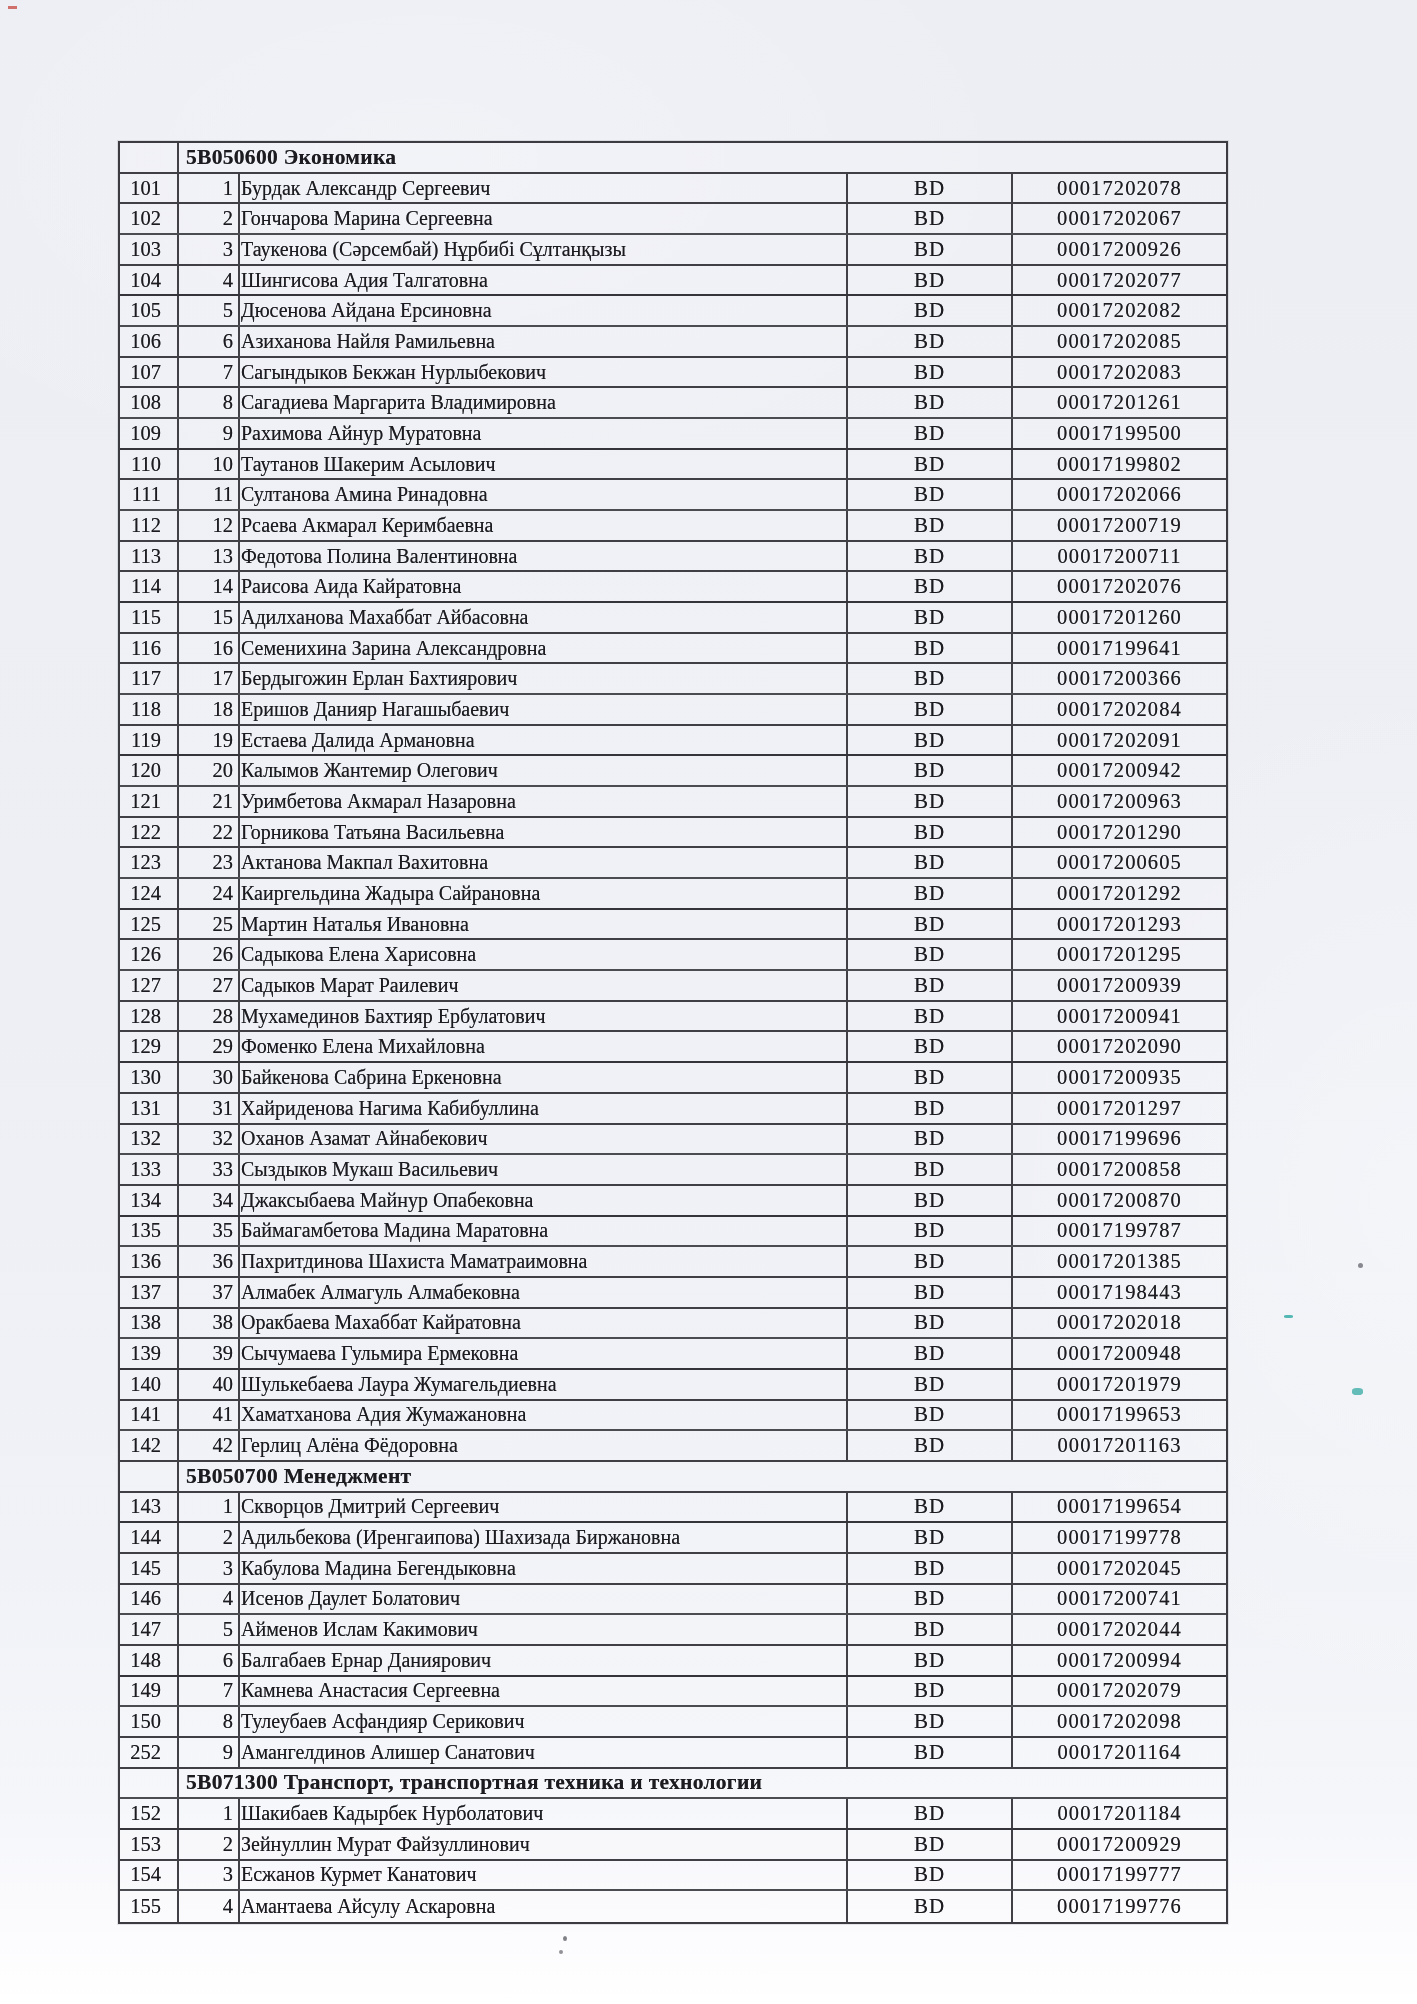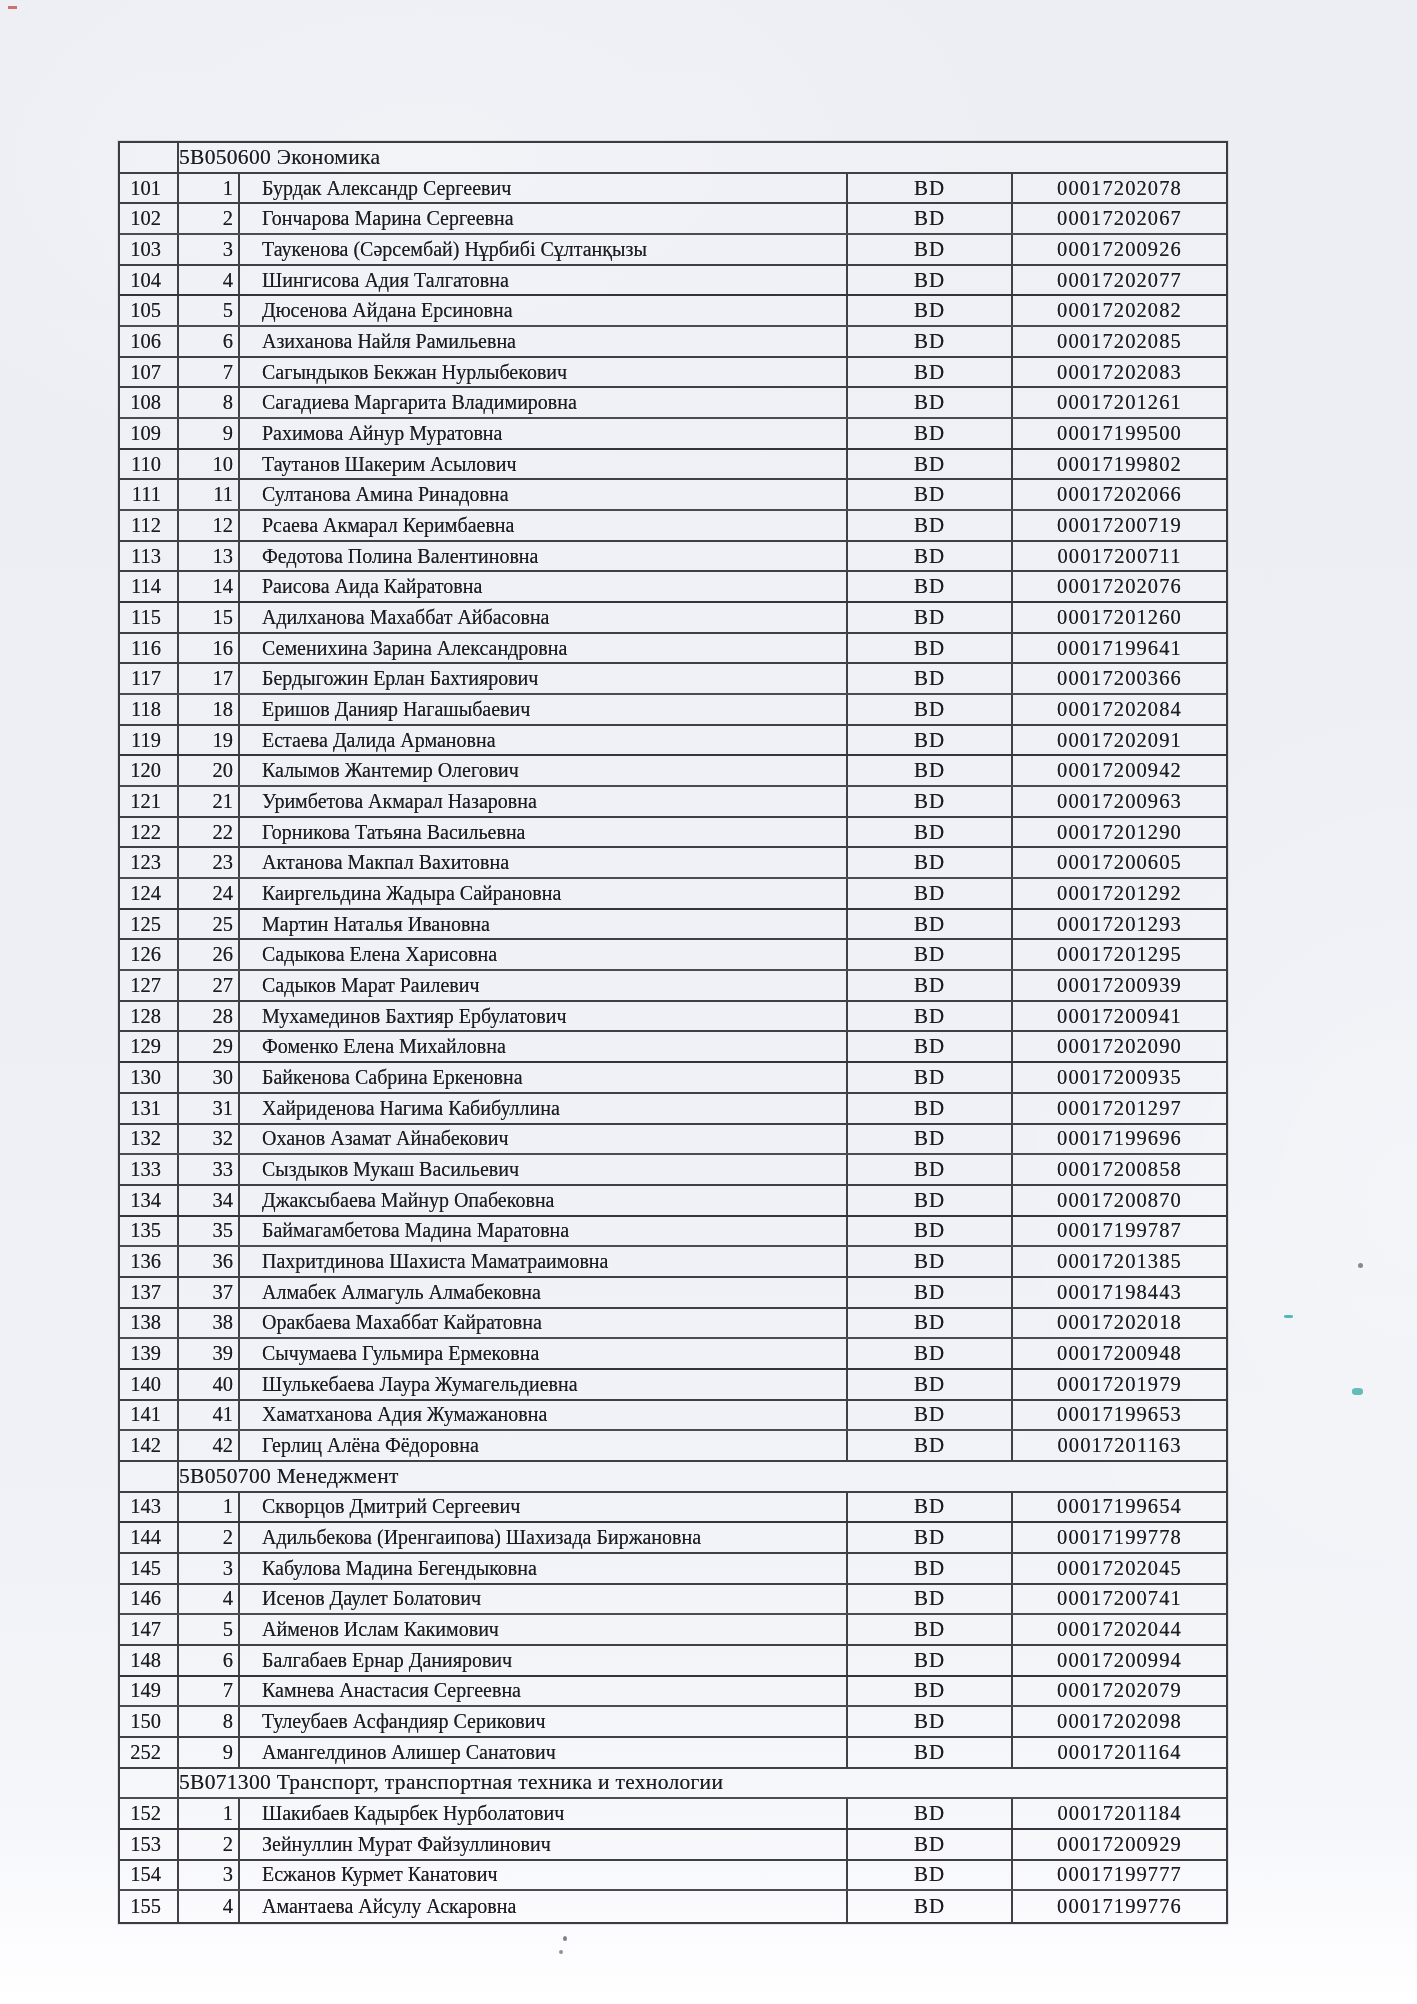--- a/index.html
+++ b/index.html
@@ -31,25 +31,25 @@
   .row:nth-child(5n)  { border-bottom-color:#34343a; }
   .row:last-child { border-bottom:none; }
   .header-row { grid-template-columns:59px 1fr; }
   .cell {
     display:flex; align-items:center; box-sizing:border-box;
     border-right:2px solid #404046; overflow:hidden; white-space:nowrap;
     text-shadow:0 0 0.6px rgba(25,25,32,0.65);
   }
   .cell:last-child { border-right:none; }
   .header-cell {
-    font-weight:normal; font-size:21.5px; letter-spacing:0.3px; 
+    font-weight:bold; font-size:21.5px; letter-spacing:0.3px; padding-left:7px;
   }
   .c-no   { justify-content:flex-end; padding-right:16px; font-size:20.5px; }
   .c-seq  { justify-content:flex-end; padding-right:5px; font-size:20.5px; }
-  .c-name { justify-content:flex-start; padding-left:22px; font-size:20px; }
+  .c-name { justify-content:flex-start; padding-left:1px; font-size:20px; }
   .c-status { justify-content:center; font-size:21px; letter-spacing:0.8px; }
   .c-id   { justify-content:center; font-size:20.5px; letter-spacing:1.1px; }
   .mark { position:absolute; pointer-events:none; }
 </style>
 </head>
 <body>
 
 <div class="sheen"></div>
 
 <div class="scan-table">

